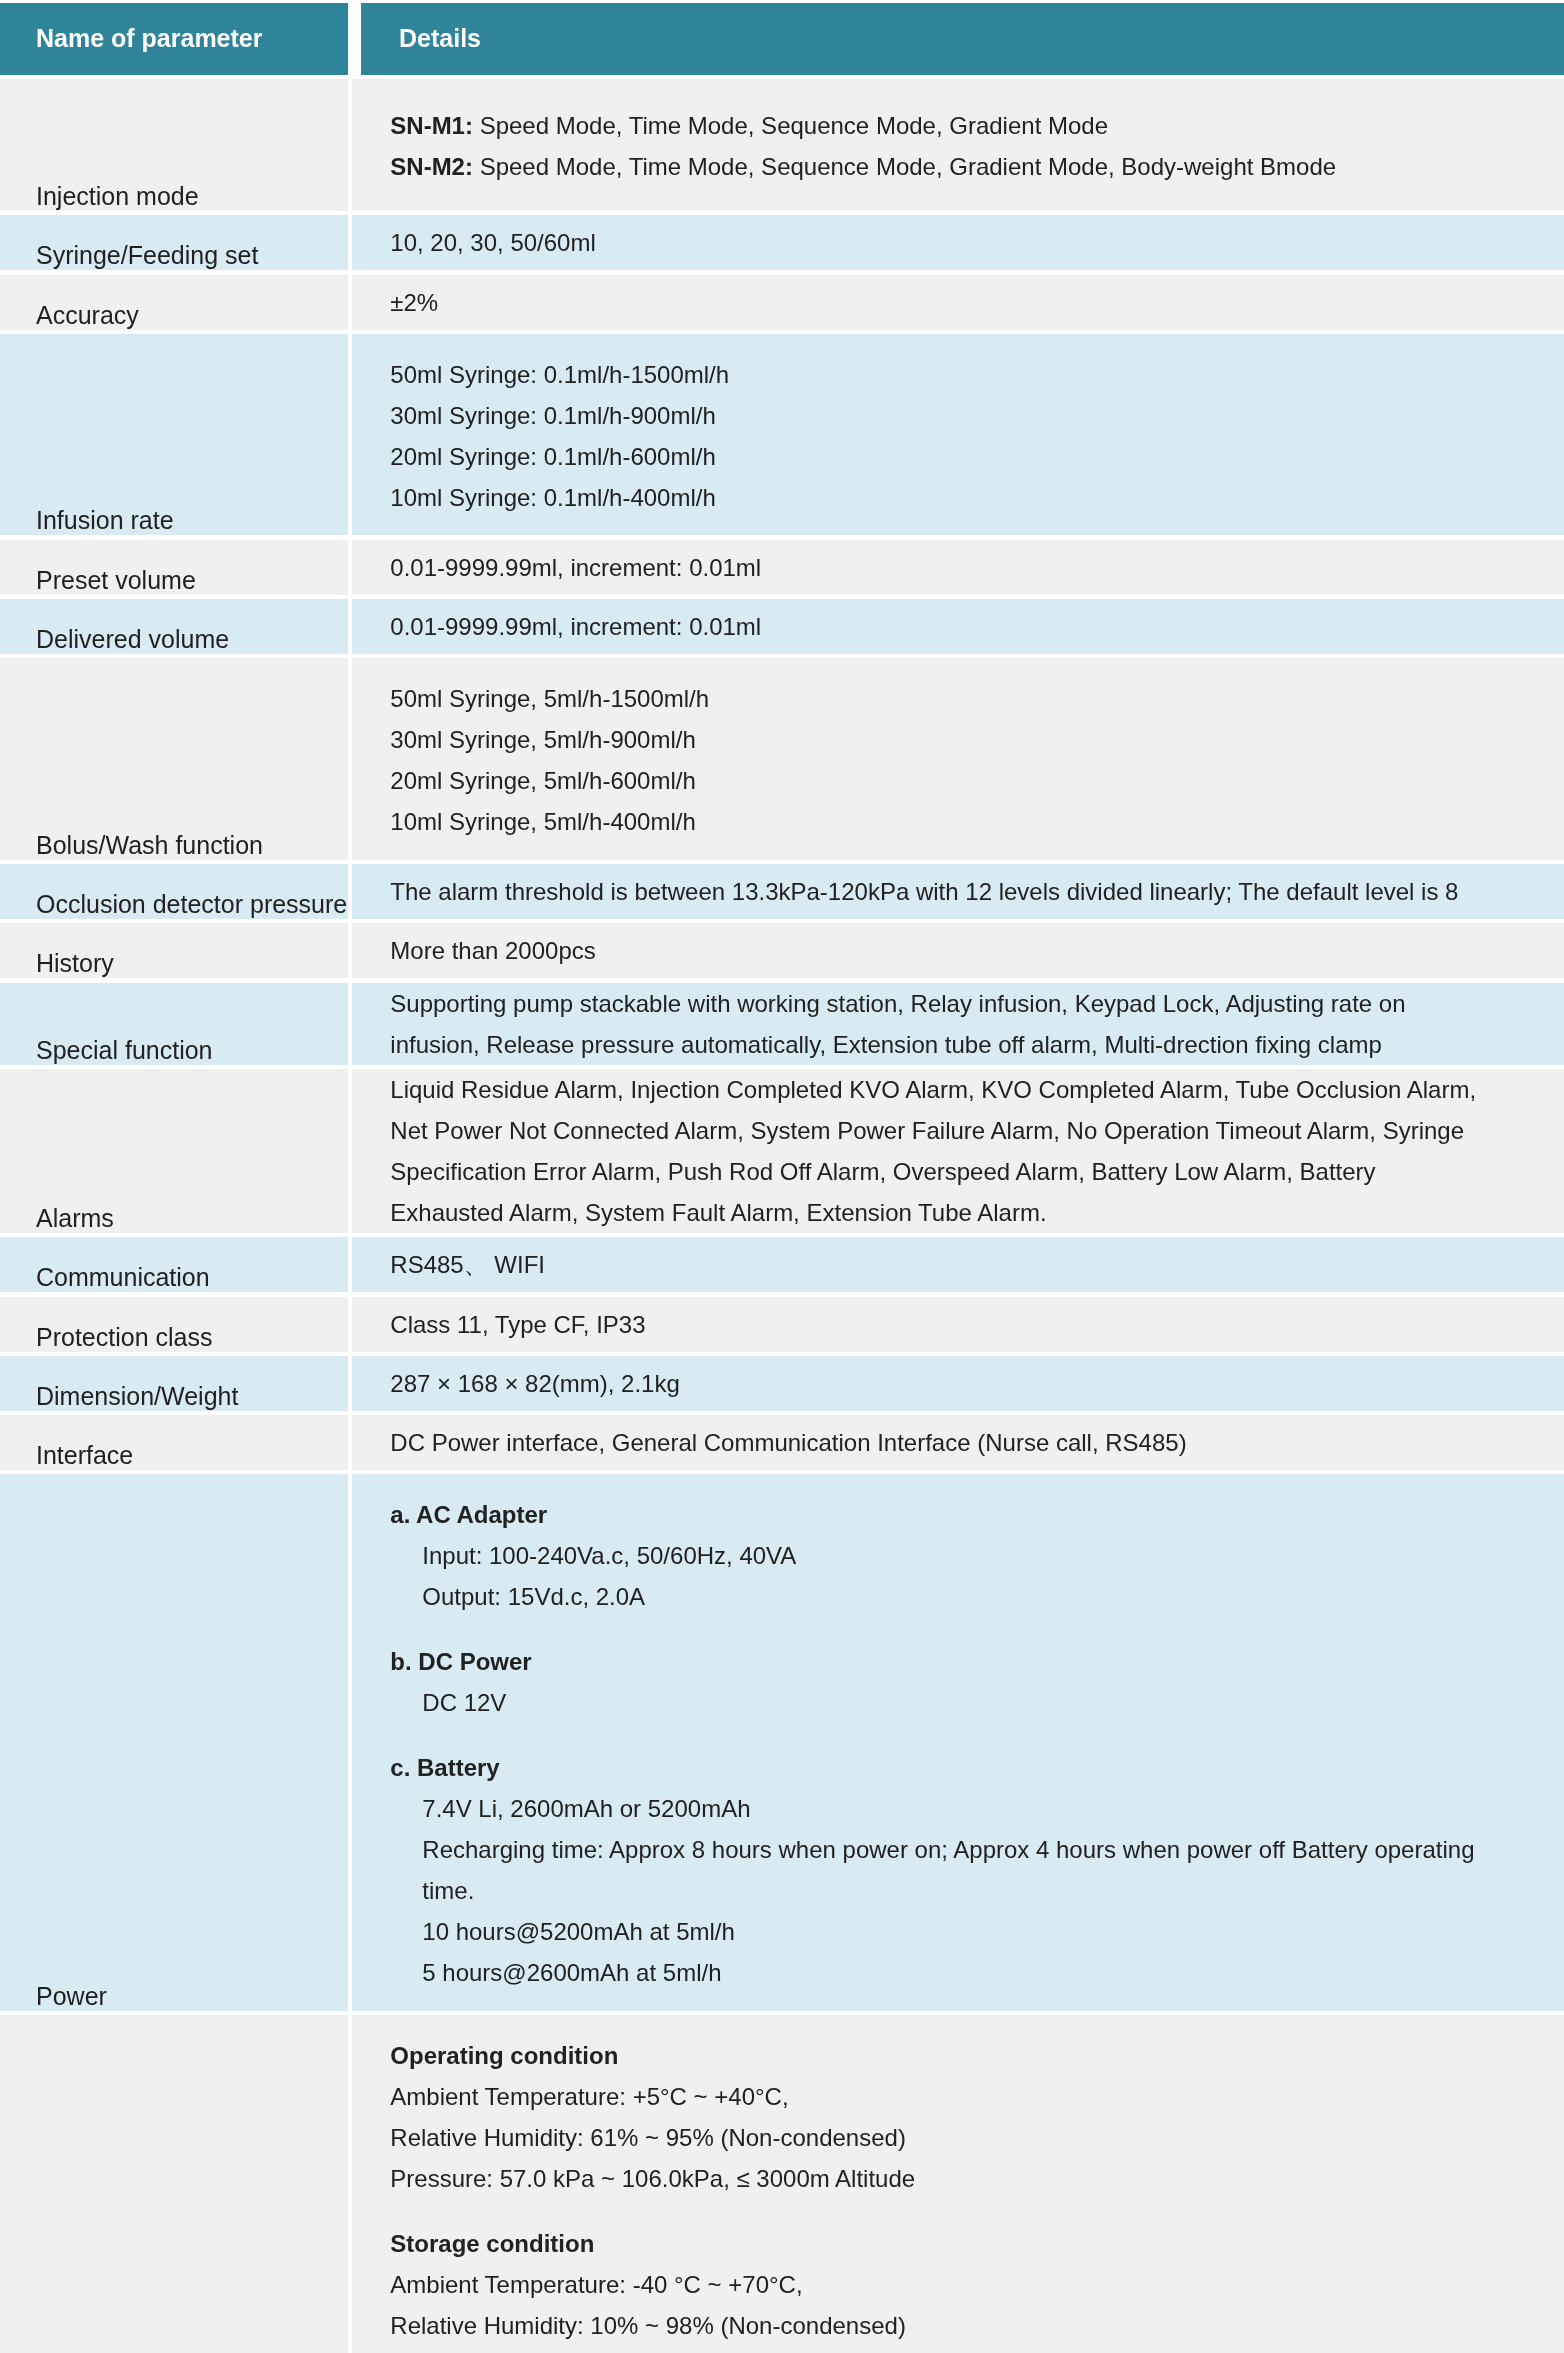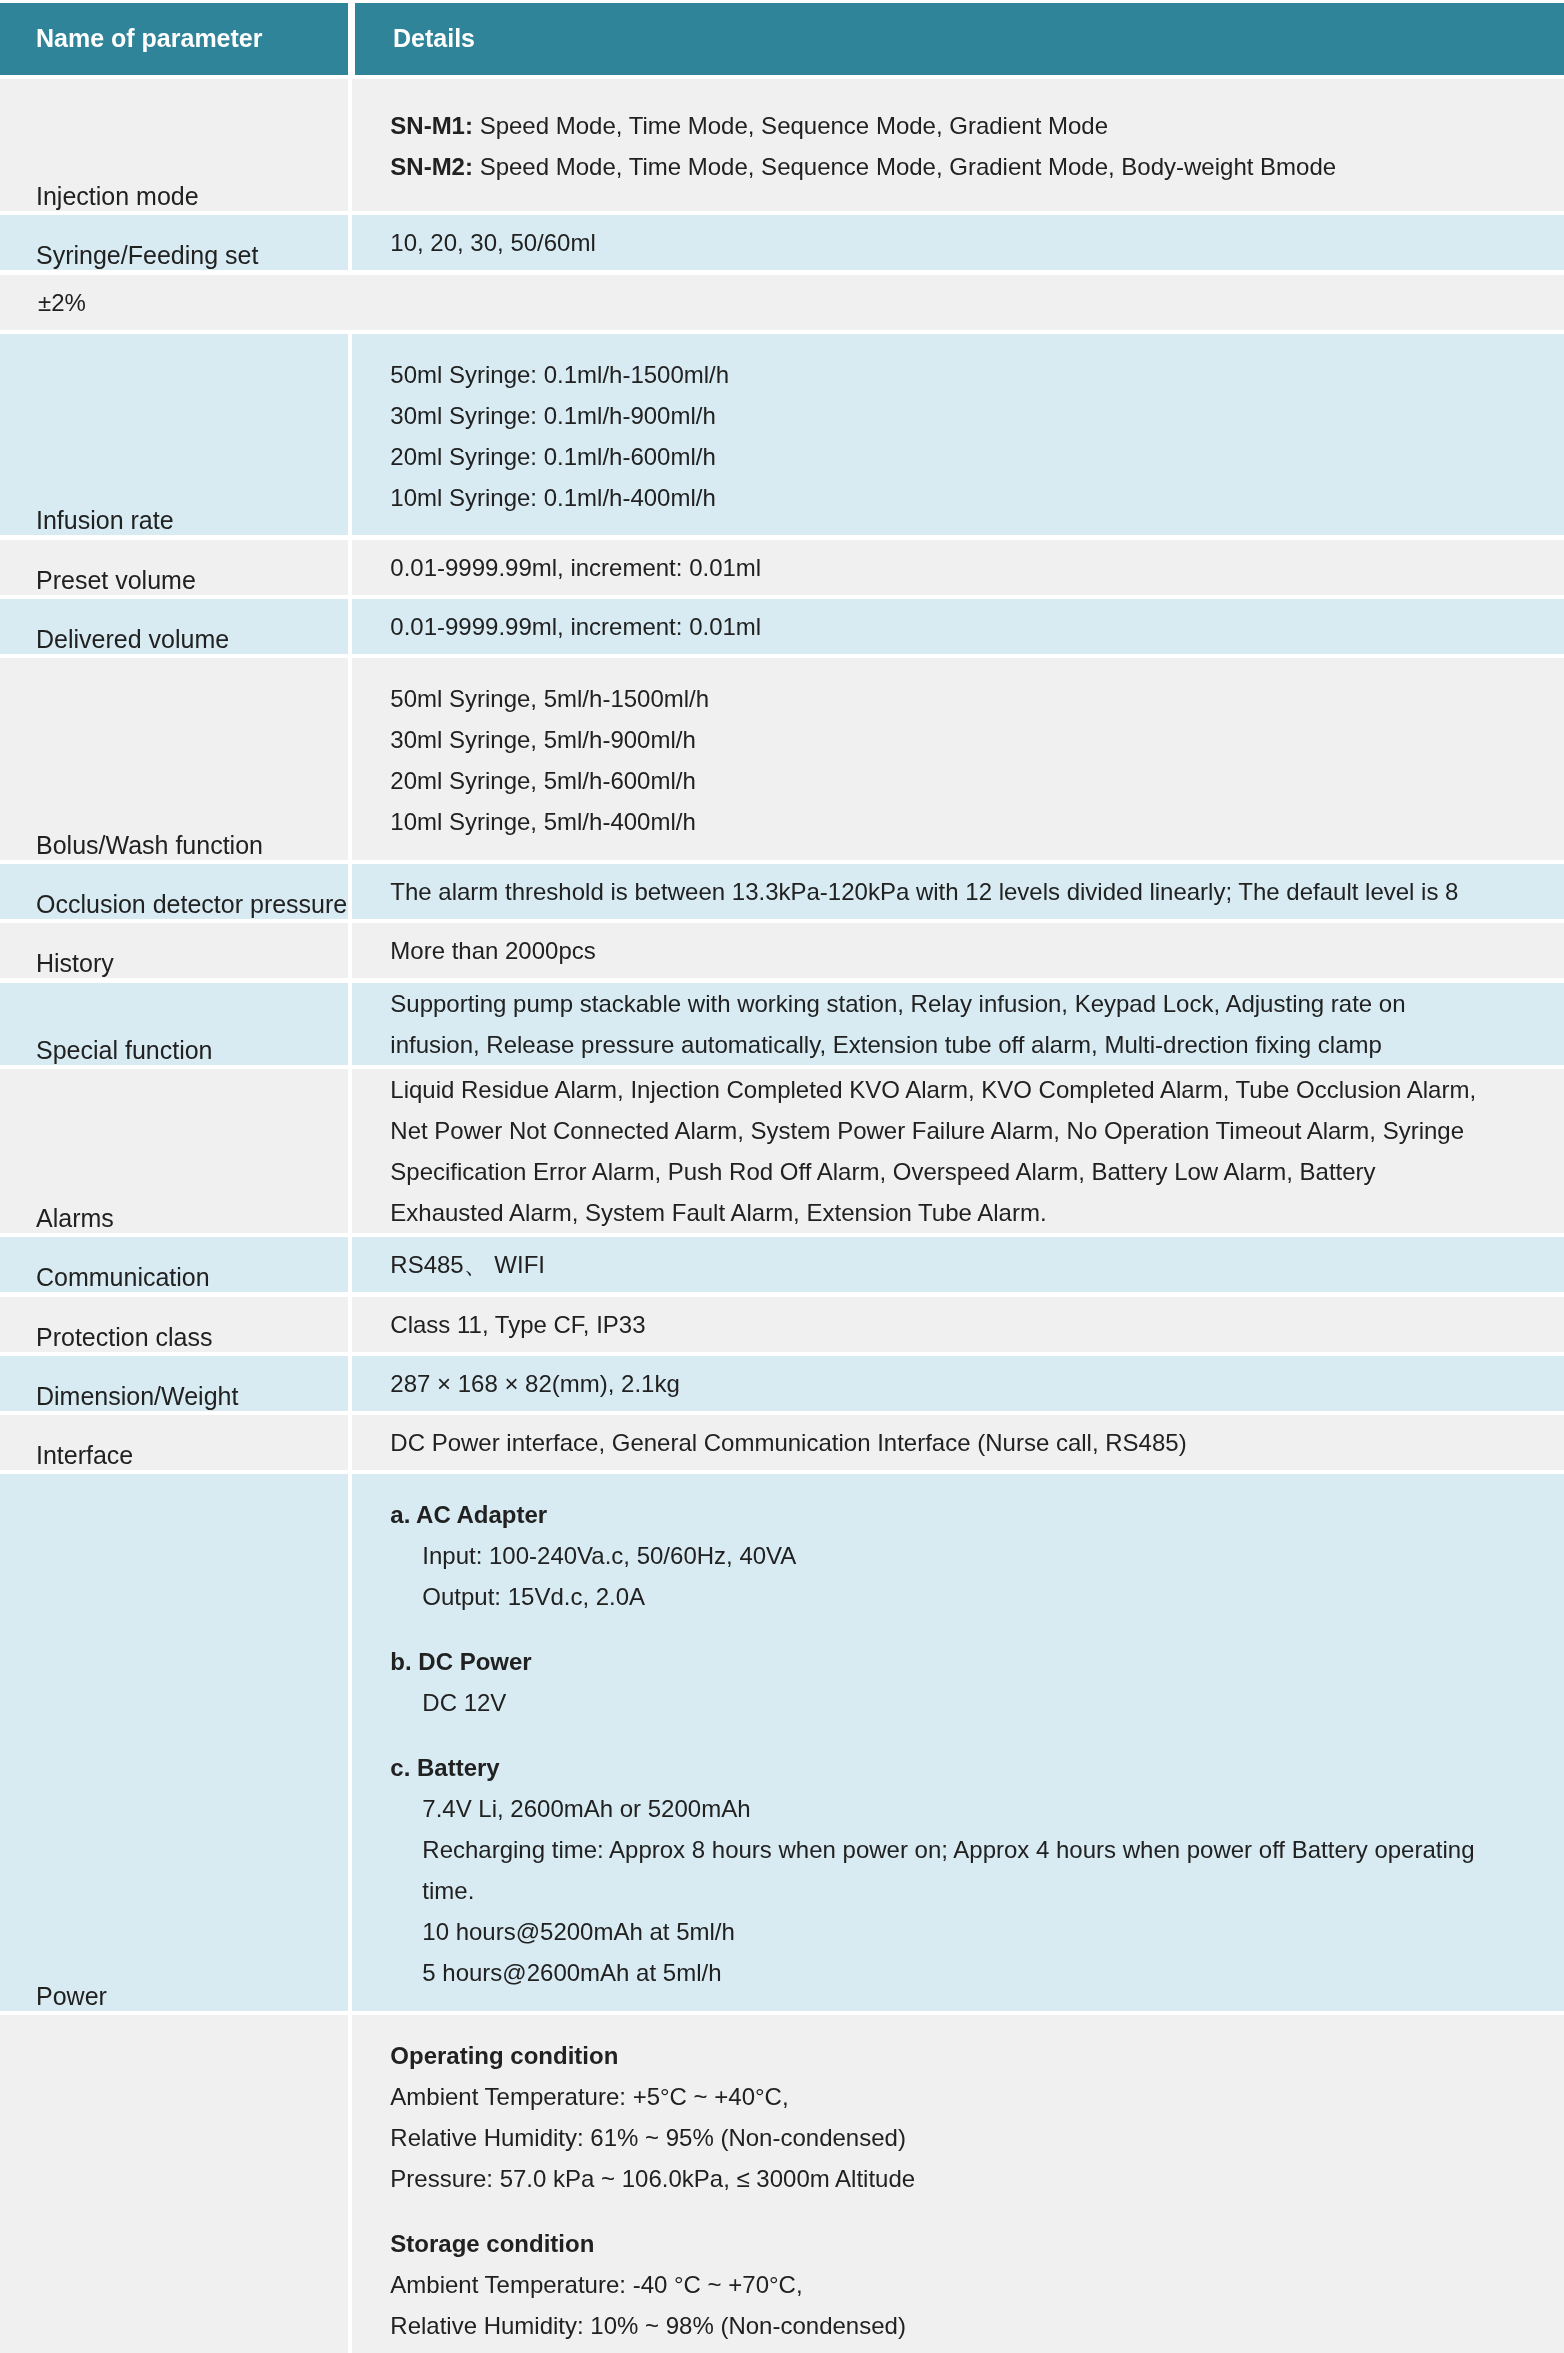--- a/index.html
+++ b/index.html
@@ -1,21 +1,21 @@
 <!DOCTYPE html>
 <html style="font-size:11.6px"><head>
 <meta charset="utf-8">
 <style>
   html,body{margin:0;padding:0;}
   body{
     width:1565px;height:2354px;overflow:hidden;background:#ffffff;
     font-family:"Liberation Sans",sans-serif;color:#212121;
   }
   .page{padding-top:2.9px;}
-  .hdr{display:flex;gap:7px;height:72px;margin-bottom:4.3px;}
+  .hdr{display:flex;gap:13px;height:72px;margin-bottom:4.3px;}
   .hdr .cell{
     background:#2f8499;color:#ffffff;font-weight:bold;font-size:25px;
     display:flex;align-items:center;
   }
   .cell{box-sizing:border-box;}
   .cell.param{flex:0 0 348px;width:348px;padding-left:36px;}
   .cell.details{flex:1;padding-left:38px;padding-right:87px;}
   .row{display:flex;gap:4.3px;margin-bottom:4.3px;align-items:stretch;}
   .row .cell.param{display:flex;align-items:flex-end;font-size:25px;}
   .row .cell.details{
@@ -56,20 +56,23 @@
       </div>
       <div class="row blue single">
         <div class="cell param">
           <span>Syringe/Feeding set</span>
         </div>
         <div class="cell details">
           <div class="line">10, 20, 30, 50/60ml</div>
         </div>
       </div>
       <div class="row gray single">
+        <div class="cell param">
+          <span>Accuracy</span>
+        </div>
         <div class="cell details">
           <div class="line">±2%</div>
         </div>
       </div>
       <div class="row blue multi">
         <div class="cell param">
           <span>Infusion rate</span>
         </div>
         <div class="cell details">
           <div class="line">50ml Syringe: 0.1ml/h-1500ml/h</div>

